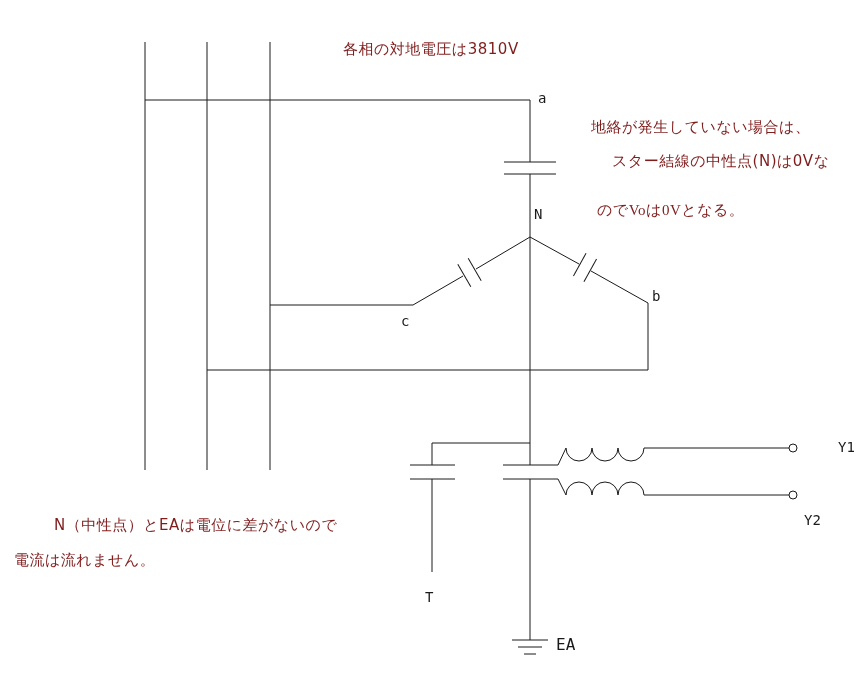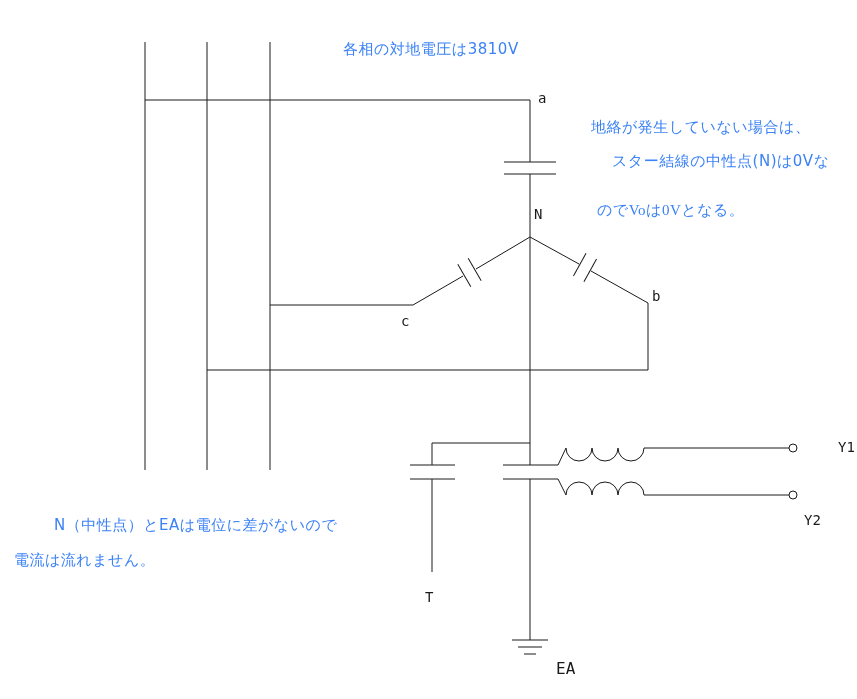--- a/index.html
+++ b/index.html
@@ -7,21 +7,21 @@
     position: relative;
     width: 857px;
     height: 699px;
     background: #ffffff;
     overflow: hidden;
     font-family: "DejaVu Sans", "Liberation Sans", sans-serif;
   }
   .canvas svg { position: absolute; left: 0; top: 0; }
   .note {
     position: absolute;
-    color: #3b82f6;
+    color: #7f1d1d;
     font-size: 15px;
     letter-spacing: 0.5px;
     white-space: nowrap;
     font-family: "DejaVu Sans", "Liberation Sans", sans-serif;
     text-align: center;
   }
   .lbl {
     position: absolute;
     color: #1a1a1a;
     font-size: 14px;
@@ -123,17 +123,17 @@
   <div class="note" style="left:597px; top:201px;font-family:Liberation Serif, serif;">のでVoは0Vとなる。</div>
 
   <div class="note" style="left:14px; top:551px;">電流は流れません。</div>
   <div class="note" style="left:54px; top:516px;">N（中性点）とEAは電位に差がないので</div>
 
   <div class="lbl" style="left:538px; top:90px;">a</div>
   <div class="lbl" style="left:534px; top:206px;">N</div>
   <div class="lbl" style="left:652px; top:288px;">b</div>
   <div class="lbl" style="left:401px; top:313px;">c</div>
   <div class="lbl" style="left:425px; top:589px;">T</div>
-  <div class="lbl lbl-lg" style="left:556px; top:635px;margin-top:24px;">EA</div>
+  <div class="lbl lbl-lg" style="left:556px; top:635px;">EA</div>
   <div class="lbl" style="left:804px; top:439px;margin-left:34px;">Y1</div>
   <div class="lbl" style="left:804px; top:486px;margin-top:26px;">Y2</div>
 
 </div>
 
 </body></html>

